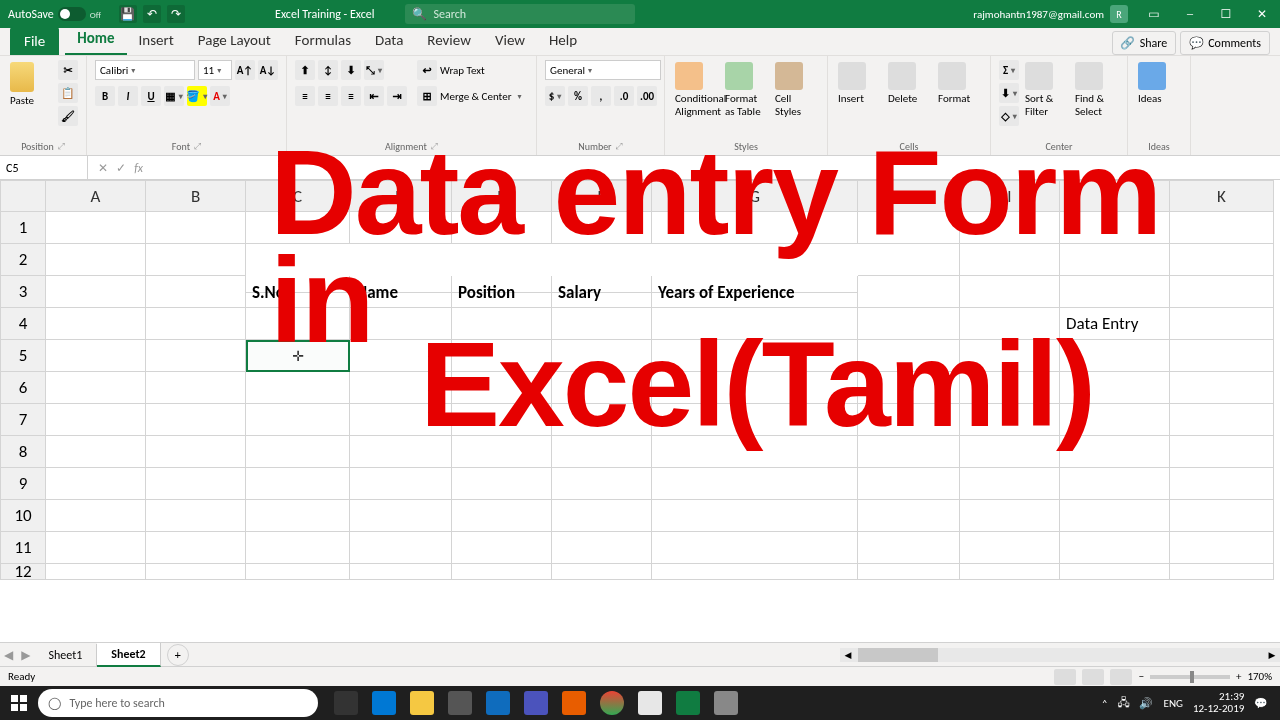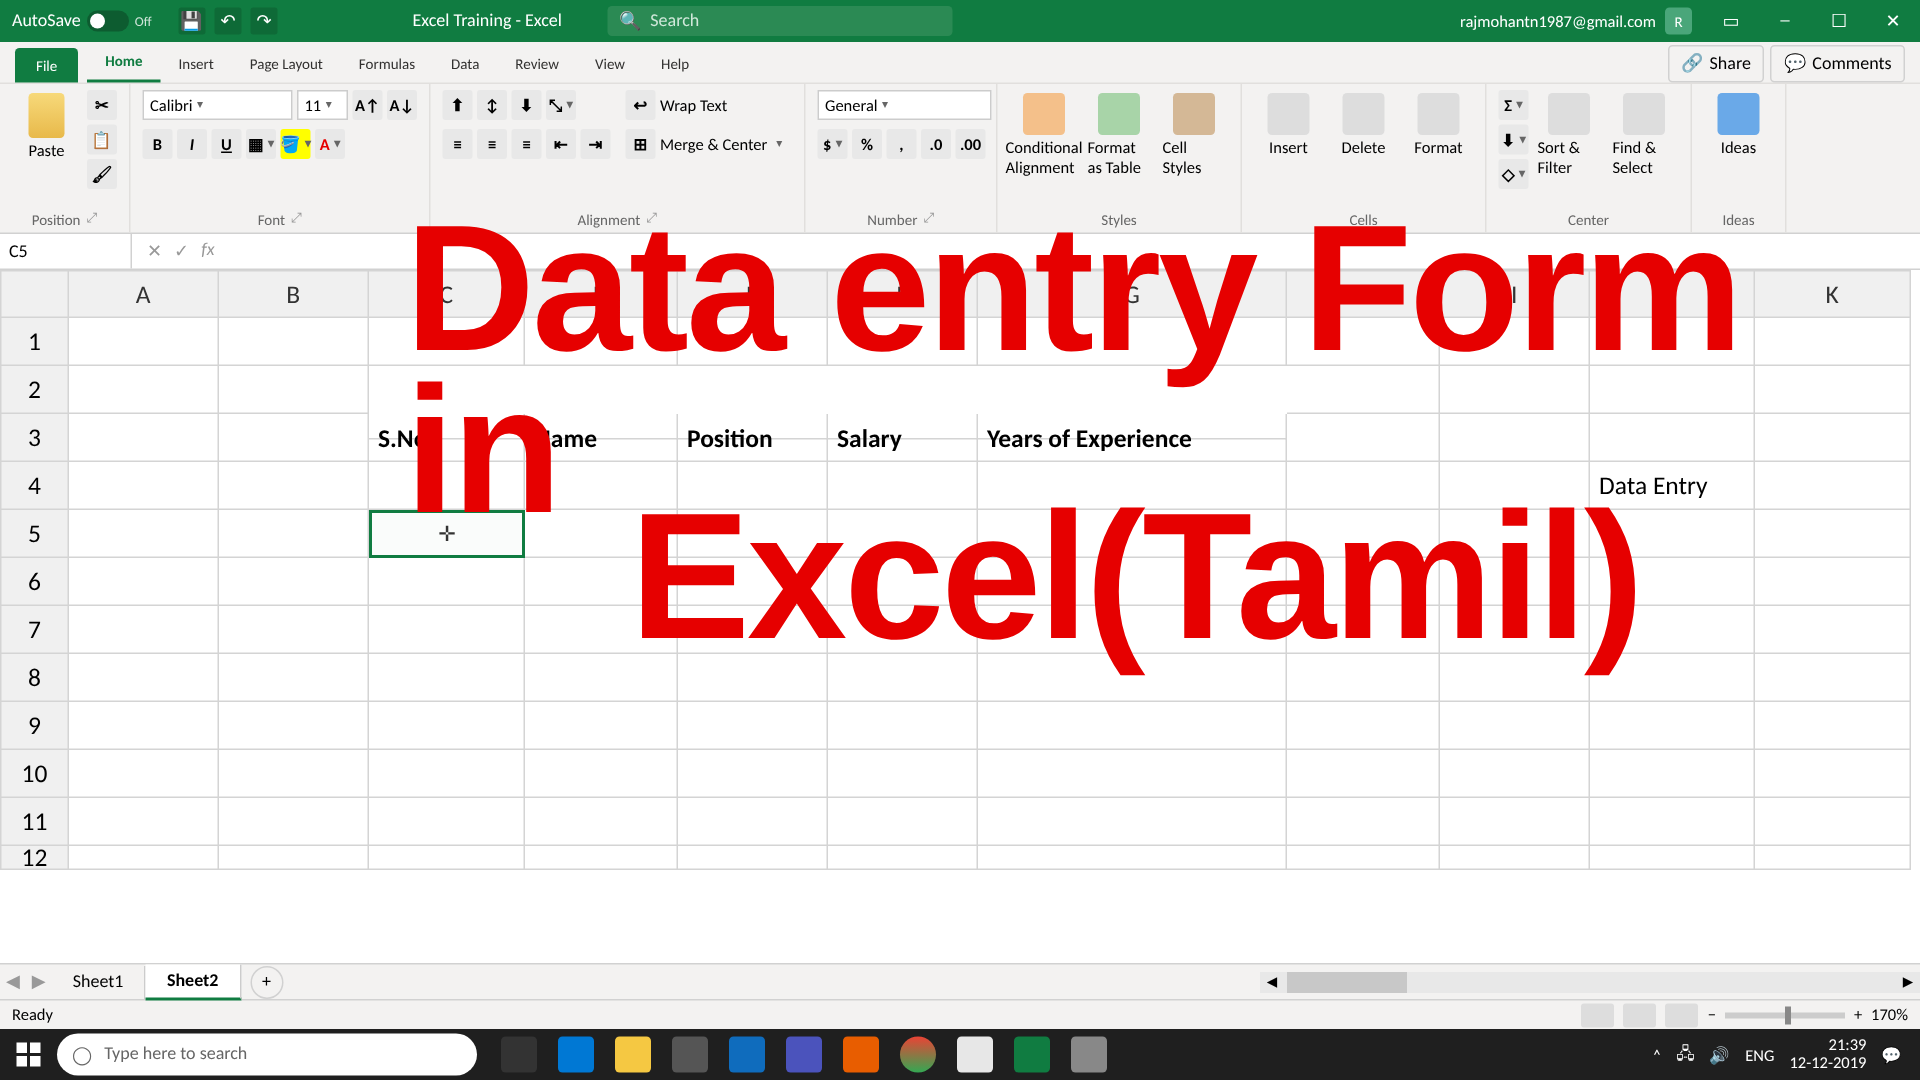--- a/index.html
+++ b/index.html
@@ -15,33 +15,33 @@
 .titlebar .title { flex:0 0 auto; padding:0 30px 0 80px; }
 .titlebar .searchbox { flex:0 0 230px; height:20px; background:#2b8a54; border-radius:3px; display:flex; align-items:center; padding:0 8px; color:#d0e8da; gap:6px; }
 .titlebar .spacer { flex:1; }
 .titlebar .user { padding:0 8px; font-size:11px; display:flex; align-items:center; gap:6px;}
 .titlebar .useravatar { width:18px;height:18px;background:#4aa67a;border-radius:3px;display:flex;align-items:center;justify-content:center;font-size:10px;}
 .titlebar .winbtns { display:flex; }
 .titlebar .winbtn { width:36px; height:28px; display:flex; align-items:center; justify-content:center; font-size:12px; }
 
 
 .tabs { height:28px; background:#f3f2f1; display:flex; align-items:flex-end; padding-left:10px; border-bottom:1px solid #e1dfdd; }
-.tab { padding:6px 12px; font-size:10px; color:#323130; cursor:pointer; }
+.tab { padding:6px 12px; font-size:15px; color:#323130; cursor:pointer; }
 .tab.file { background:#107c41; color:#fff; border-radius:3px 3px 0 0; margin-right:6px; padding:5px 14px;}
 .tab.active { border-bottom:2px solid #107c41; color:#107c41; font-weight:600; }
 .tabs .right { margin-left:auto; display:flex; gap:4px; padding-right:10px; }
 .tabs .rbtn { padding:4px 8px; font-size:12px; border:1px solid #d1d1d1; border-radius:3px; display:flex; align-items:center; gap:4px;}
 
 
 .ribbon { height:100px; background:#f3f2f1; display:flex; border-bottom:1px solid #d1d1d1; }
 .group { padding:4px 8px 2px; border-right:1px solid #e1dfdd; display:flex; flex-direction:column; }
 .group-body { flex:1; display:flex; gap:4px; align-items:flex-start; }
 .group-label { font-size:10px; color:#666; text-align:center; padding-top:2px; display:flex; justify-content:center; gap:4px;}
 .group-label .dlg { font-size:9px; color:#999;}
-.bigbtn { width:46px; display:flex; flex-direction:column; align-items:center; font-size:11px; gap:2px; padding:2px;}
+.bigbtn { width:46px; display:flex; flex-direction:column; font-size:11px; gap:2px; padding:2px;}
 .bigbtn .ico { width:28px; height:28px; background:#ddd; border-radius:3px; }
 .col { display:flex; flex-direction:column; gap:3px; }
 .minibtn { width:20px; height:20px; background:#e8e8e8; border-radius:2px; display:flex;align-items:center;justify-content:center;font-size:11px;font-weight:bold;}
 .row { display:flex; gap:3px; align-items:center;}
 .selbox { height:20px; border:1px solid #ccc; background:#fff; font-size:11px; padding:0 4px; display:flex;align-items:center;}
 .chev::after{content:"▾"; font-size:8px; margin-left:3px; color:#666;}
 
 
 .clipboard .bigbtn .ico { background:linear-gradient(#f7d97a,#e8b94a); width:24px;height:30px;}
 

